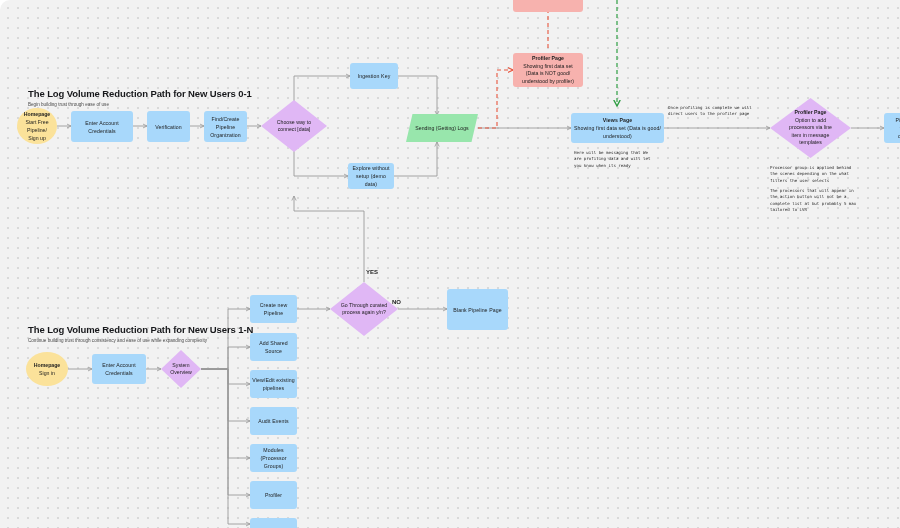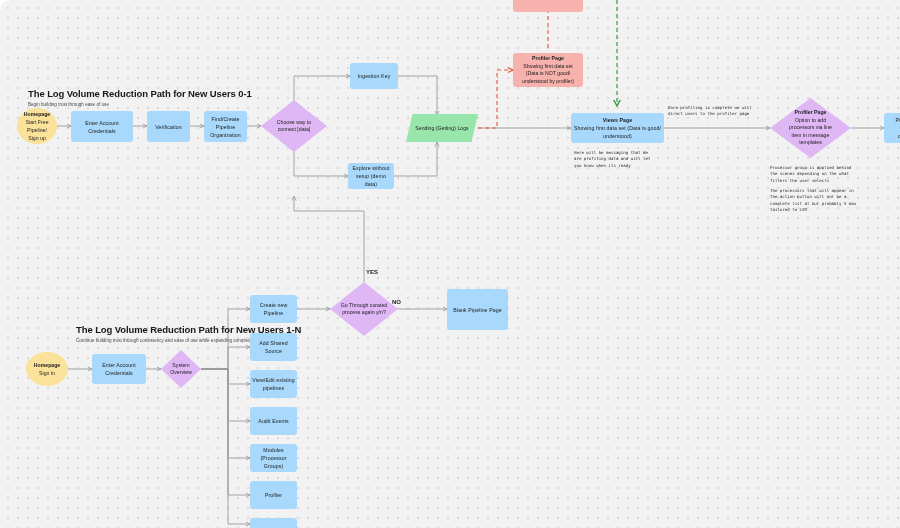--- a/index.html
+++ b/index.html
@@ -199,21 +199,21 @@
 tailored to LVR</div>
 
   <div class="node box" style="left:884px;top:113px;width:34px;height:30px;">
     <div class="t">
       <span>Pipe</span><br>
       <span>v</span><br>
       <span>de</span>
     </div>
   </div>
 
-  <div class="heading" style="left:28px;top:324px;margin-left:48px;">
+  <div class="heading" style="left:28px;top:324px;">
     <div class="h1">The Log Volume Reduction Path for New Users 1-N</div>
     <div class="h2">Continue building trust through consistency and ease of use while expanding complexity</div>
   </div>
 
   <div class="node ellipse" style="left:26px;top:352px;width:42px;height:34px;">
     <div class="t">
       <span class="bold">Homepage</span><br>
       <span>Sign in</span>
     </div>
   </div>

